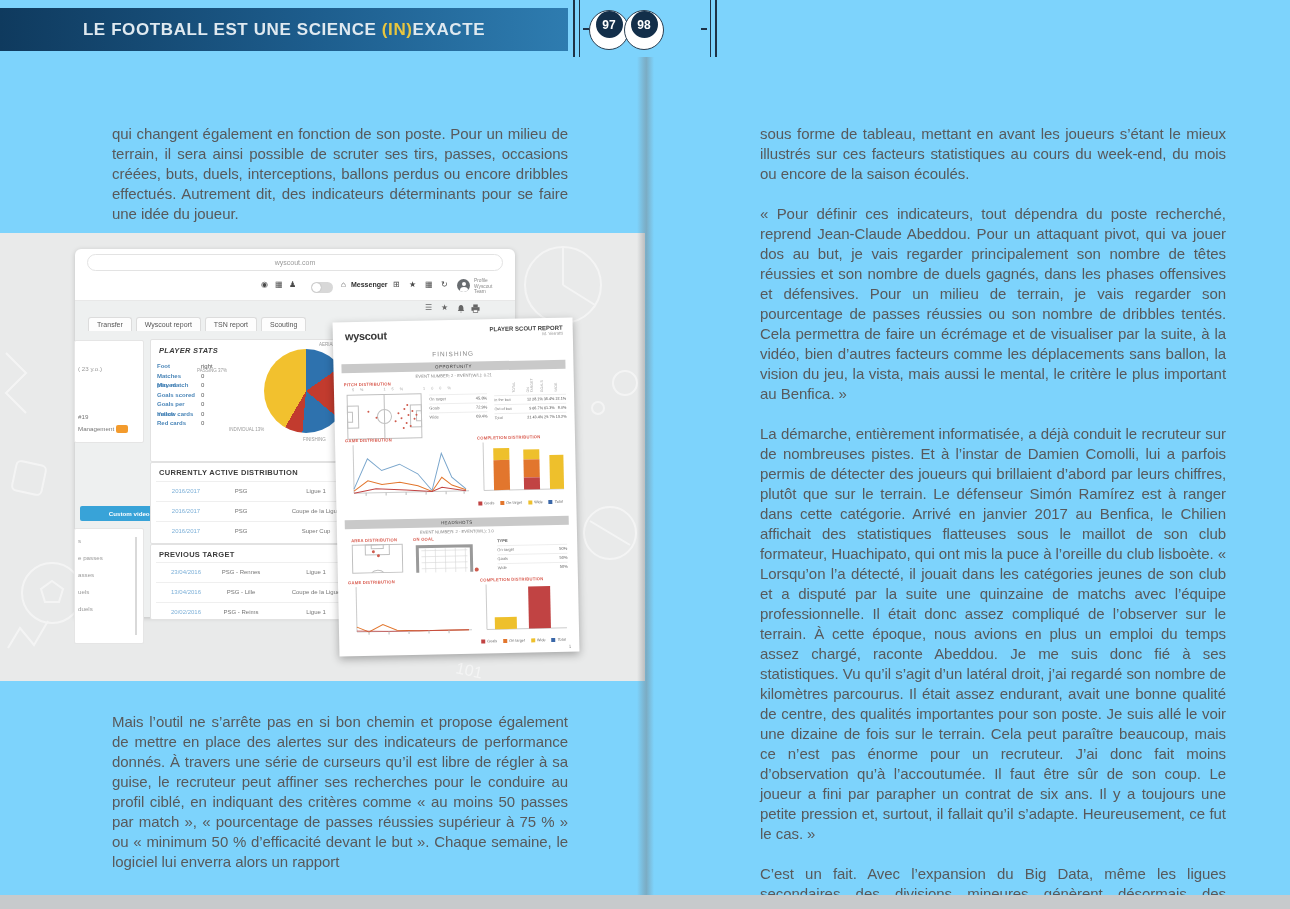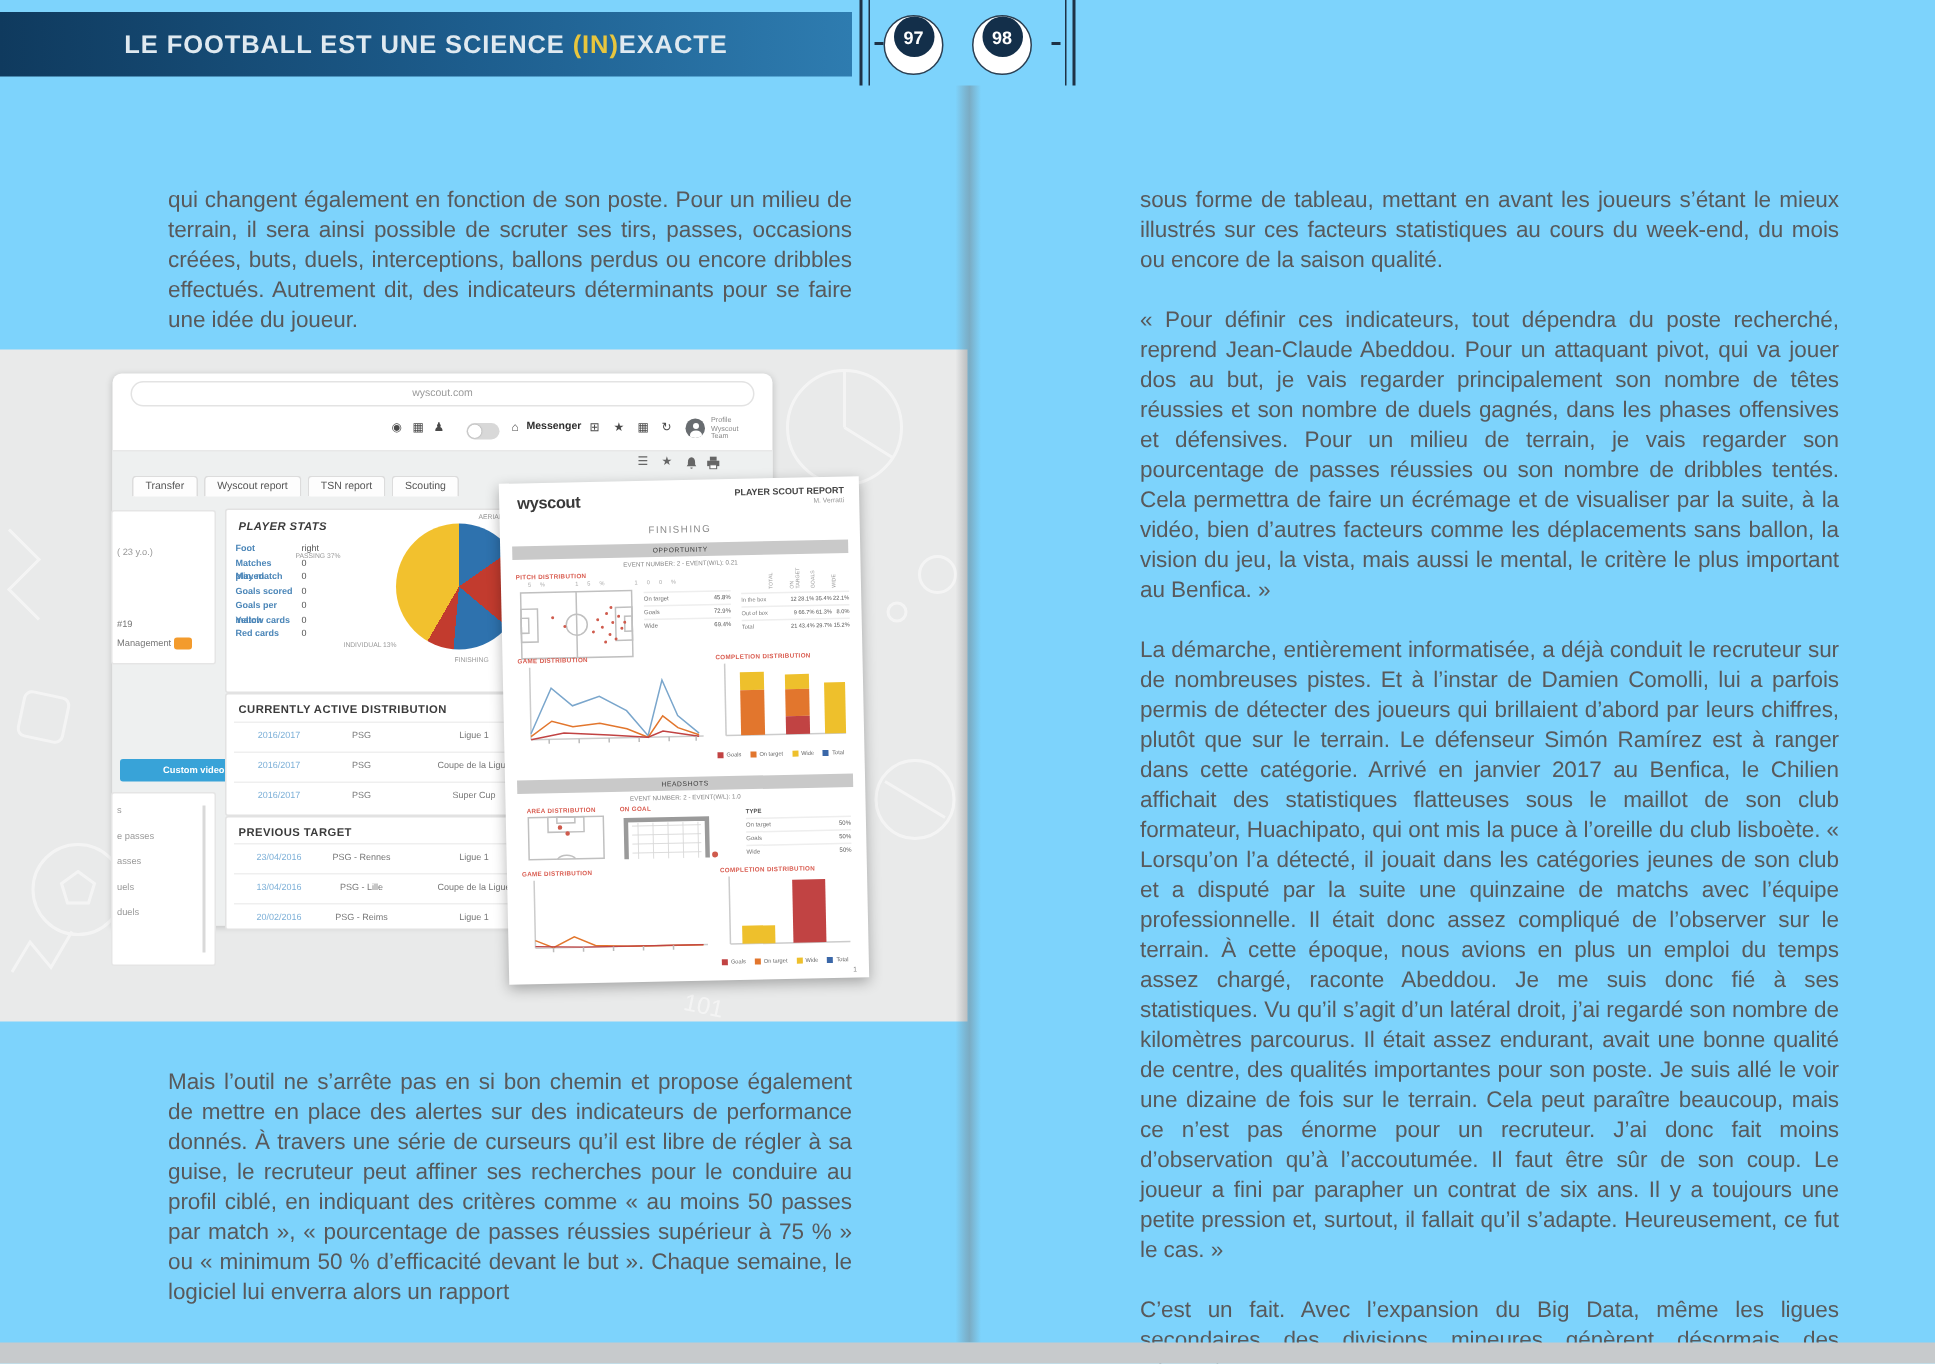--- a/index.html
+++ b/index.html
@@ -102,21 +102,21 @@
 
   <div class="hbar hbar-left">
     <div class="htitle"><span>LE FOOTBALL EST UNE SCIENCE </span><span class="hl">(IN)</span><span>EXACTE</span></div>
   </div>
   <div class="vline" style="left:573px;width:2px;"></div>
   <div class="vline" style="left:579px;width:1px;"></div>
   <div class="hdash" style="left:583px;width:6px;"></div>
   <div class="pagecirc" style="left:589px;">
     <div class="inner">97</div>
   </div>
-  <div class="pagecirc" style="left:648px;">
+  <div class="pagecirc" style="left:624px;">
     <div class="inner">98</div>
   </div>
   <div class="hdash" style="left:701px;width:6px;"></div>
   <div class="vline" style="left:710px;width:1px;"></div>
   <div class="vline" style="left:715px;width:2px;"></div>
 
   <div class="bodytext" style="left:112px;top:124px;width:456px;">qui changent également en fonction de son poste. Pour un milieu de terrain, il sera ainsi possible de scruter ses tirs, passes, occasions créées, buts, duels, interceptions, ballons perdus ou encore dribbles effectués. Autrement dit, des indicateurs déterminants pour se faire une idée du joueur.</div>
   <div class="bodytext" style="left:112px;top:712px;width:456px;">Mais l’outil ne s’arrête pas en si bon chemin et propose également de mettre en place des alertes sur des indicateurs de performance donnés. À travers une série de curseurs qu’il est libre de régler à sa guise, le recruteur peut affiner ses recherches pour le conduire au profil ciblé, en indiquant des critères comme « au moins 50 passes par match », « pourcentage de passes réussies supérieur à 75 % » ou « minimum 50 % d’efficacité devant le but ». Chaque semaine, le logiciel lui enverra alors un rapport</div>
 
   <div class="shotband">
@@ -523,21 +523,21 @@
         <span class="li">
           <span class="sw" style="background: rgb(58, 103, 168);"></span>
           <span>Total</span>
         </span>
       </div>
     <div class="rpage">1</div>
   </div>
 
   <div class="bodytext" style="left:760px;top:124px;width:466px;">
 
-  <p>sous forme de tableau, mettant en avant les joueurs s’étant le mieux illustrés sur ces facteurs statistiques au cours du week-end, du mois ou encore de la saison qualité.</p>
+  <p>sous forme de tableau, mettant en avant les joueurs s’étant le mieux illustrés sur ces facteurs statistiques au cours du week-end, du mois ou encore de la saison écoulés.</p>
       <p>« Pour définir ces indicateurs, tout dépendra du poste recherché, reprend Jean-Claude Abeddou. Pour un attaquant pivot, qui va jouer dos au but, je vais regarder principalement son nombre de têtes réussies et son nombre de duels gagnés, dans les phases offensives et défensives. Pour un milieu de terrain, je vais regarder son pourcentage de passes réussies ou son nombre de dribbles tentés. Cela permettra de faire un écrémage et de visualiser par la suite, à la vidéo, bien d’autres facteurs comme les déplacements sans ballon, la vision du jeu, la vista, mais aussi le mental, le critère le plus important au Benfica. »</p>
       <p>La démarche, entièrement informatisée, a déjà conduit le recruteur sur de nombreuses pistes. Et à l’instar de Damien Comolli, lui a parfois permis de détecter des joueurs qui brillaient d’abord par leurs chiffres, plutôt que sur le terrain. Le défenseur Simón Ramírez est à ranger dans cette catégorie. Arrivé en janvier 2017 au Benfica, le Chilien affichait des statistiques flatteuses sous le maillot de son club formateur, Huachipato, qui ont mis la puce à l’oreille du club lisboète. « Lorsqu’on l’a détecté, il jouait dans les catégories jeunes de son club et a disputé par la suite une quinzaine de matchs avec l’équipe professionnelle. Il était donc assez compliqué de l’observer sur le terrain. À cette époque, nous avions en plus un emploi du temps assez chargé, raconte Abeddou. Je me suis donc fié à ses statistiques. Vu qu’il s’agit d’un latéral droit, j’ai regardé son nombre de kilomètres parcourus. Il était assez endurant, avait une bonne qualité de centre, des qualités importantes pour son poste. Je suis allé le voir une dizaine de fois sur le terrain. Cela peut paraître beaucoup, mais ce n’est pas énorme pour un recruteur. J’ai donc fait moins d’observation qu’à l’accoutumée. Il faut être sûr de son coup. Le joueur a fini par parapher un contrat de six ans. Il y a toujours une petite pression et, surtout, il fallait qu’il s’adapte. Heureusement, ce fut le cas. »</p>
       <p>C’est un fait. Avec l’expansion du Big Data, même les ligues secondaires des divisions mineures génèrent désormais des informations qui passes</p>
     </div>
 
   <div class="fold"></div>
   <div class="bottombar"></div>
 </div>
 
 </body></html>

